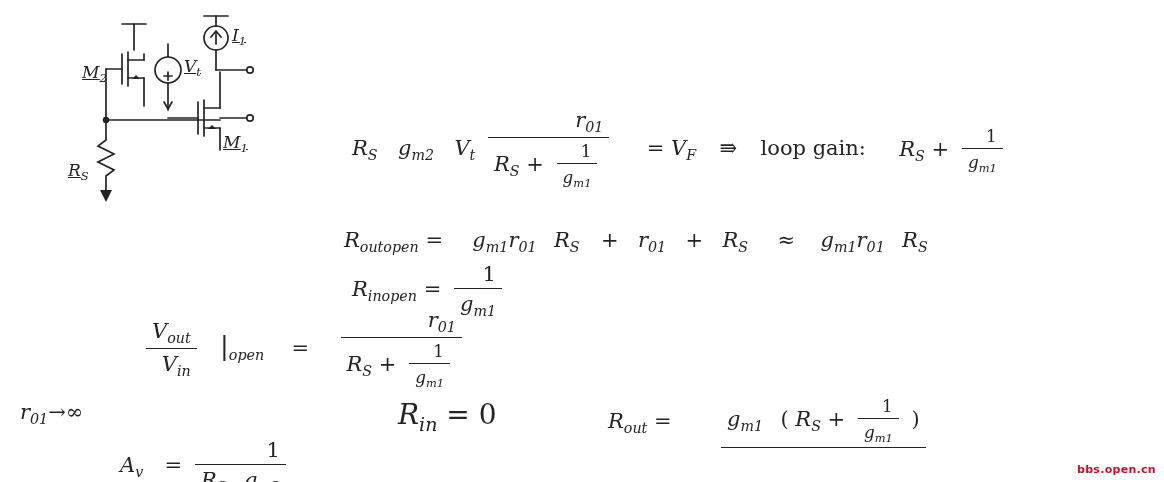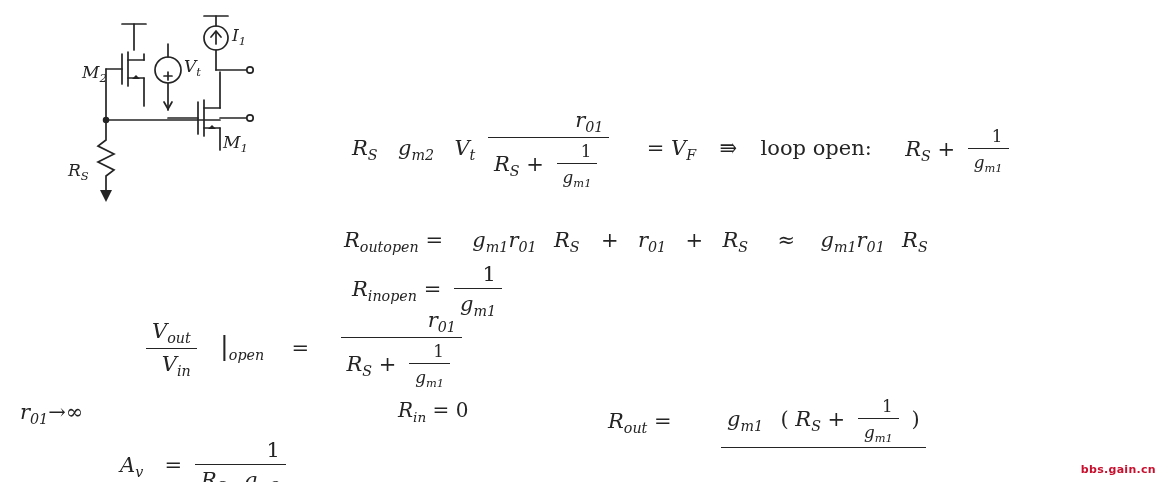--- a/index.html
+++ b/index.html
@@ -14,20 +14,21 @@
     background: #ffffff;
     overflow: hidden;
     font-family: "DejaVu Serif", serif;
     color: #1a1a1a;
   }
   .hand {
     font-family: "DejaVu Serif", serif;
     color: #242424;
     line-height: 1;
     white-space: nowrap;
+    text-decoration: underline;
   }
 
   
   #circuit { position: absolute; left: 60px; top: 10px; width: 300px; height: 210px; }
   .lbl { position: absolute; font-style: italic; color: #242424; }
   .sub { font-size: 0.68em; vertical-align: sub; font-style: italic; }
 
   
   .eq { position: absolute; white-space: nowrap; color: #242424; font-style: italic; }
   .frac {
@@ -152,21 +153,21 @@
         </span>
       </span>
     </span>
 
     <span style="display:inline-block;width:18px"></span>
     <span class="up">=</span>
     <span>V</span><span class="sub">F</span>
     <span style="display:inline-block;width:10px"></span>
     <span class="up">⇛</span>
     <span style="display:inline-block;width:10px"></span>
-    <span class="up">loop open:</span>
+    <span class="up">loop gain:</span>
     <span style="display:inline-block;width:8px"></span>
 
     <span class="frac">
       <span class="den">
         <span>R</span><span class="sub">S</span>
         <span class="up">+</span>
         <span class="frac sfrac">
           <span class="num up">1</span>
           <span class="den"><span>g</span><span class="sub">m1</span></span>
         </span>
@@ -240,21 +241,21 @@
     <span class="frac">
       <span class="num up">1</span>
       <span class="den">
         <span>R</span><span class="sub">S</span>
         <span style="display:inline-block;width:4px"></span>
         <span>g</span><span class="sub">m2</span>
       </span>
     </span>
   </div>
 
-  <div class="eq" style="left:398px; top:398px; font-size:20px;">
+  <div class="eq" style="left:398px; top:398px; font-size:28px;">
     <span>R</span><span class="sub">in</span>
     <span class="up">= 0</span>
   </div>
 
   <div class="eq" style="left:608px; top:396px; font-size:21px;">
     <span>R</span><span class="sub">out</span>
     <span class="up">=</span>
     <span style="display:inline-block;width:30px"></span>
     <span class="frac">
       <span class="num">
@@ -265,15 +266,15 @@
         <span class="up">+</span>
         <span class="frac sfrac">
           <span class="num up">1</span>
           <span class="den"><span>g</span><span class="sub">m1</span></span>
         </span>
         <span class="up">)</span>
       </span>
     </span>
   </div>
 
-  <div class="watermark">bbs.gain.cn</div>
+  <div class="watermark">bbs.open.cn</div>
 
 </div>
 
 </body></html>

